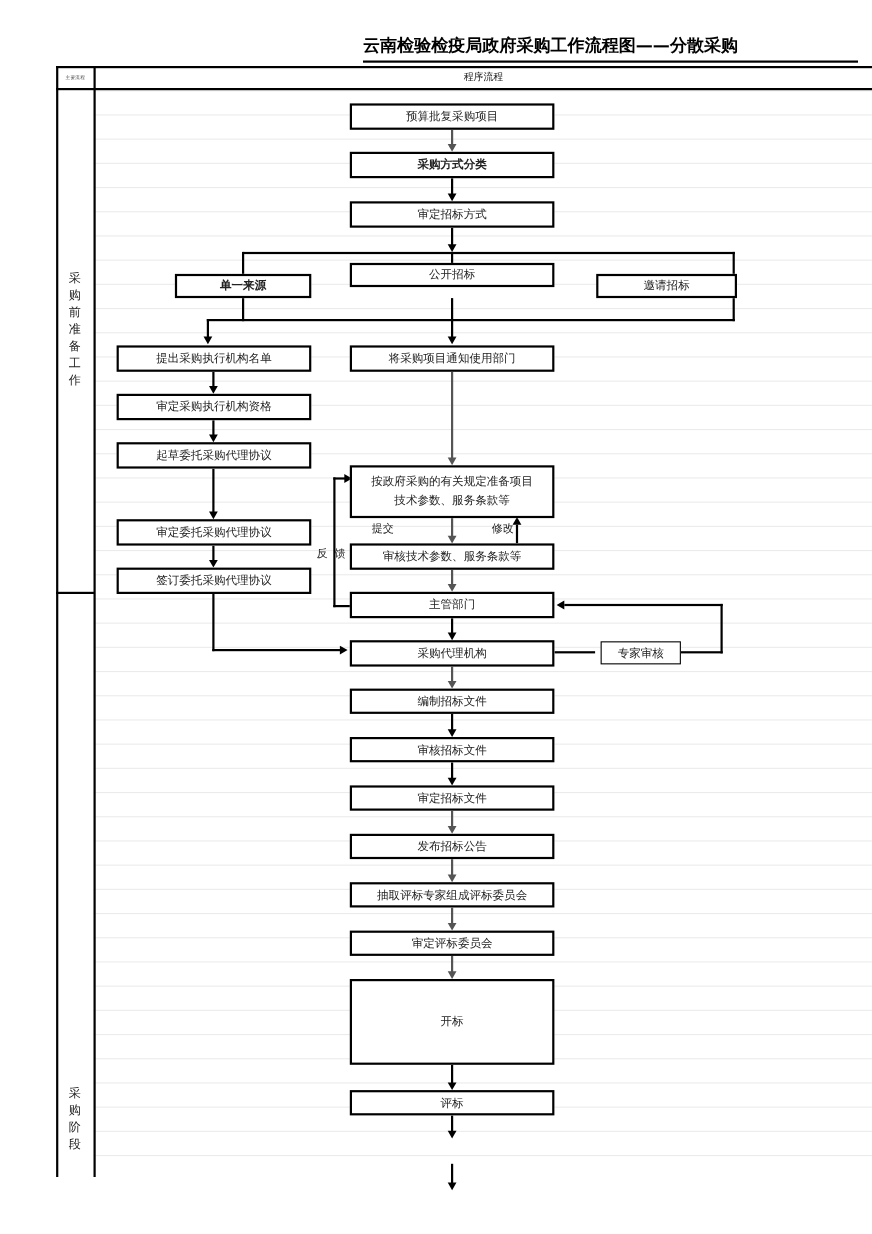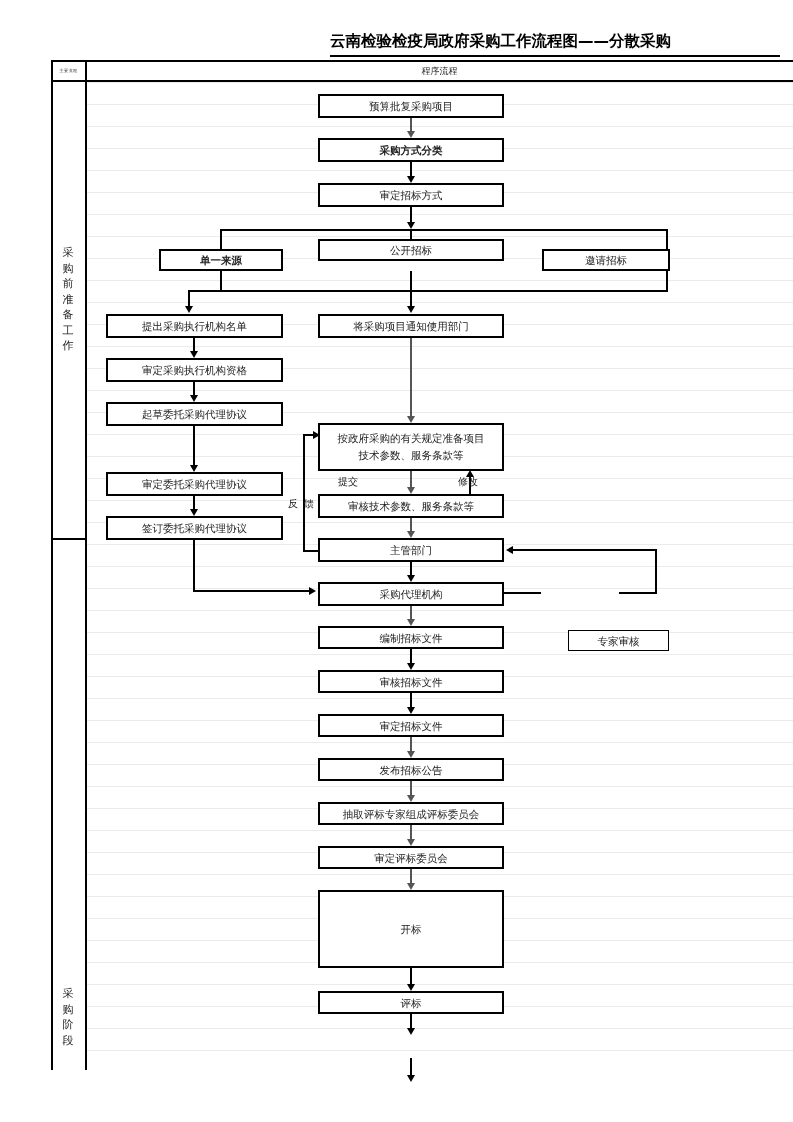--- a/index.html
+++ b/index.html
@@ -324,37 +324,37 @@
   <div class="box" style="left:106px;top:472px;width:177px;height:24px;">审定委托采购代理协议</div>
 
   <div class="box" style="left:106px;top:516px;width:177px;height:24px;">签订委托采购代理协议</div>
 
   <div class="box" style="left:318px;top:494px;width:186px;height:24px;">审核技术参数、服务条款等</div>
 
   <div class="box" style="left:318px;top:538px;width:186px;height:24px;">主管部门</div>
 
   <div class="box" style="left:318px;top:582px;width:186px;height:24px;">采购代理机构</div>
 
-  <div class="box thin" style="left:568px;top:583px;width:101px;height:21px;margin-top:47px;">专家审核</div>
+  <div class="box thin" style="left:546px;top:583px;width:73px;height:21px;">专家审核</div>
 
   <div class="box" style="left:318px;top:626px;width:186px;height:23px;">编制招标文件</div>
 
   <div class="box" style="left:318px;top:670px;width:186px;height:23px;">审核招标文件</div>
 
   <div class="box" style="left:318px;top:714px;width:186px;height:23px;">审定招标文件</div>
 
   <div class="box" style="left:318px;top:802px;width:186px;height:23px;">抽取评标专家组成评标委员会</div>
 
   <div class="box" style="left:318px;top:758px;width:186px;height:23px;">发布招标公告</div>
 
   <div class="box" style="left:318px;top:846px;width:186px;height:23px;">审定评标委员会</div>
 
   <div class="box" style="left:318px;top:890px;width:186px;height:78px;">开标</div>
 
   <div class="box" style="left:318px;top:991px;width:186px;height:23px;">评标</div>
 
 
   <div class="elabel" style="left:338px;top:476px;">提交</div>
-  <div class="elabel" style="left:458px;top:476px;">修改</div>
+  <div class="elabel" style="left:447px;top:476px;">修改</div>
   <div class="elabel" style="left:288px;top:498px;">反</div>
   <div class="elabel" style="left:304px;top:498px;">馈</div>
 
 </div>
 
 </body></html>

